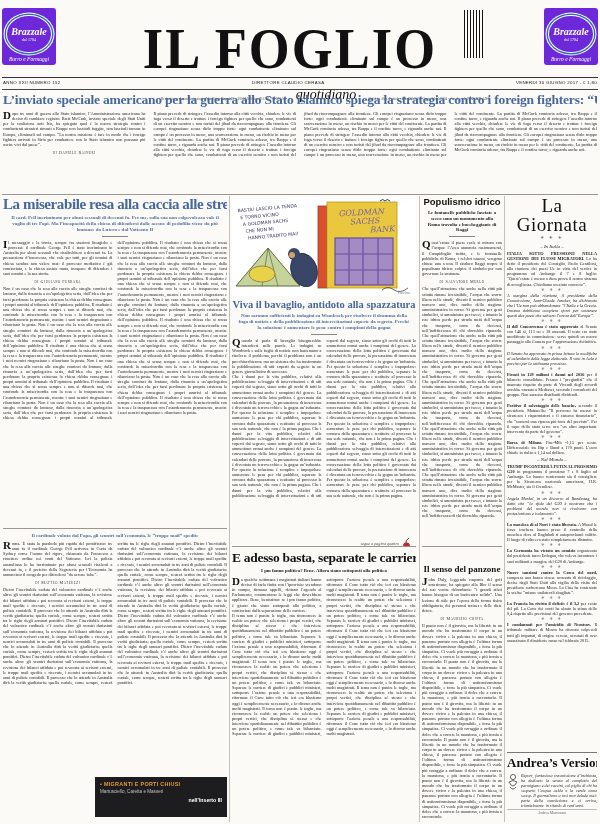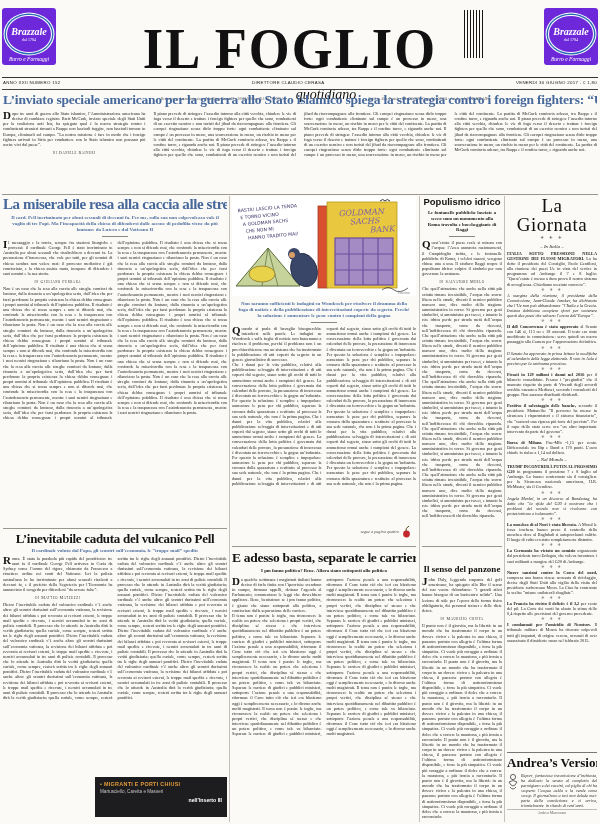--- a/index.html
+++ b/index.html
@@ -162,21 +162,20 @@
       <div class="hl-blue">La miserabile resa alla caccia alle streghe</div>
       <div class="sub-blue">Il card. Pell incriminato per abusi sessuali di decenni fa. Per me, sulla sua non colpevolezza vale il vaglio di tre Papi. Ma l’incapacità della chiesa di difendersi dalle accuse di pedofilia viene da più lontano: da Lutero e dal Vaticano II</div>
       <div class="mini-div"></div>
       <div class="body t4 cols2">
         <p class="lead">Il messaggio e la torcia, sempre fra stazioni liturgiche e processi: il cardinale George Pell è stato incriminato in Australia per abusi sessuali che risalirebbero a decenni fa. La presunzione d’innocenza, che vale per tutti, per gli uomini di chiesa sembra non valere mai: il processo mediatico è già cominciato, e la chiesa assiste muta, incapace di difendere i suoi uomini e la sua storia.</p>
         <div class="byline">di Giuliano Ferrara</div>
         <p>Non è un caso che la resa alla caccia alle streghe cominci da lontano, dalla rinuncia a un’apologetica seria, dall’idea che per farsi perdonare la propria esistenza la chiesa debba consegnare i propri uomini al tribunale dell’opinione pubblica. Il risultato è una chiesa che si scusa sempre e non si difende mai, che confonde la misericordia con la resa e la trasparenza con l’autodenuncia permanente, mentre i suoi nemici ringraziano e rilanciano la posta. Non è un caso che la resa alla caccia alle streghe cominci da lontano, dalla rinuncia a un’apologetica seria, dall’idea che per farsi perdonare la propria esistenza la chiesa debba consegnare i propri uomini al tribunale dell’opinione pubblica. Il risultato è una chiesa che si scusa sempre e non si difende mai, che confonde la misericordia con la resa e la trasparenza con l’autodenuncia permanente, mentre i suoi nemici ringraziano e rilanciano la posta. Non è un caso che la resa alla caccia alle streghe cominci da lontano, dalla rinuncia a un’apologetica seria, dall’idea che per farsi perdonare la propria esistenza la chiesa debba consegnare i propri uomini al tribunale dell’opinione pubblica. Il risultato è una chiesa che si scusa sempre e non si difende mai, che confonde la misericordia con la resa e la trasparenza con l’autodenuncia permanente, mentre i suoi nemici ringraziano e rilanciano la posta. Non è un caso che la resa alla caccia alle streghe cominci da lontano, dalla rinuncia a un’apologetica seria, dall’idea che per farsi perdonare la propria esistenza la chiesa debba consegnare i propri uomini al tribunale dell’opinione pubblica. Il risultato è una chiesa che si scusa sempre e non si difende mai, che confonde la misericordia con la resa e la trasparenza con l’autodenuncia permanente, mentre i suoi nemici ringraziano e rilanciano la posta. Non è un caso che la resa alla caccia alle streghe cominci da lontano, dalla rinuncia a un’apologetica seria, dall’idea che per farsi perdonare la propria esistenza la chiesa debba consegnare i propri uomini al tribunale dell’opinione pubblica. Il risultato è una chiesa che si scusa sempre e non si difende mai, che confonde la misericordia con la resa e la trasparenza con l’autodenuncia permanente, mentre i suoi nemici ringraziano e rilanciano la posta. Non è un caso che la resa alla caccia alle streghe cominci da lontano, dalla rinuncia a un’apologetica seria, dall’idea che per farsi perdonare la propria esistenza la chiesa debba consegnare i propri uomini al tribunale dell’opinione pubblica. Il risultato è una chiesa che si scusa sempre e non si difende mai, che confonde la misericordia con la resa e la trasparenza con l’autodenuncia permanente, mentre i suoi nemici ringraziano e rilanciano la posta. Non è un caso che la resa alla caccia alle streghe cominci da lontano, dalla rinuncia a un’apologetica seria, dall’idea che per farsi perdonare la propria esistenza la chiesa debba consegnare i propri uomini al tribunale dell’opinione pubblica. Il risultato è una chiesa che si scusa sempre e non si difende mai, che confonde la misericordia con la resa e la trasparenza con l’autodenuncia permanente, mentre i suoi nemici ringraziano e rilanciano la posta. Non è un caso che la resa alla caccia alle streghe cominci da lontano, dalla rinuncia a un’apologetica seria, dall’idea che per farsi perdonare la propria esistenza la chiesa debba consegnare i propri uomini al tribunale dell’opinione pubblica. Il risultato è una chiesa che si scusa sempre e non si difende mai, che confonde la misericordia con la resa e la trasparenza con l’autodenuncia permanente, mentre i suoi nemici ringraziano e rilanciano la posta.</p>
       </div>
     </div>
     <div class="art" id="art-pell">
-      <div class="hl-black">L’inevitabile caduta del vulcanico Pell</div>
       <div class="sub-blue">Il cardinale voluto dal Papa, gli scontri sull’economia, le “troppe mail” spedite</div>
       <div class="body t4 cols2">
         <p class="lead">Roma. È stata la parabola più rapida del pontificato: tre anni fa il cardinale George Pell arrivava in Curia da Sydney come l’uomo del rigore, chiamato da Francesco a rimettere ordine nei conti del Vaticano. Ieri la polizia australiana lo ha incriminato per abusi sessuali risalenti a decenni fa, e il prefetto della Segreteria per l’Economia ha annunciato il congedo per difendersi “da accuse false”.</p>
         <div class="byline">di Matteo Matzuzzi</div>
         <p>Dietro l’inevitabile caduta del vulcanico cardinale c’è anche altro: gli scontri durissimi sull’economia vaticana, la revisione dei bilanci affidata e poi revocata ai revisori esterni, le troppe mail spedite e ricevute, i nemici accumulati in tre anni di pulizie contabili. Il processo che lo attende in Australia dirà la verità giudiziaria; quella curiale, come sempre, resterà scritta tra le righe degli annuari pontifici. Dietro l’inevitabile caduta del vulcanico cardinale c’è anche altro: gli scontri durissimi sull’economia vaticana, la revisione dei bilanci affidata e poi revocata ai revisori esterni, le troppe mail spedite e ricevute, i nemici accumulati in tre anni di pulizie contabili. Il processo che lo attende in Australia dirà la verità giudiziaria; quella curiale, come sempre, resterà scritta tra le righe degli annuari pontifici. Dietro l’inevitabile caduta del vulcanico cardinale c’è anche altro: gli scontri durissimi sull’economia vaticana, la revisione dei bilanci affidata e poi revocata ai revisori esterni, le troppe mail spedite e ricevute, i nemici accumulati in tre anni di pulizie contabili. Il processo che lo attende in Australia dirà la verità giudiziaria; quella curiale, come sempre, resterà scritta tra le righe degli annuari pontifici. Dietro l’inevitabile caduta del vulcanico cardinale c’è anche altro: gli scontri durissimi sull’economia vaticana, la revisione dei bilanci affidata e poi revocata ai revisori esterni, le troppe mail spedite e ricevute, i nemici accumulati in tre anni di pulizie contabili. Il processo che lo attende in Australia dirà la verità giudiziaria; quella curiale, come sempre, resterà scritta tra le righe degli annuari pontifici. Dietro l’inevitabile caduta del vulcanico cardinale c’è anche altro: gli scontri durissimi sull’economia vaticana, la revisione dei bilanci affidata e poi revocata ai revisori esterni, le troppe mail spedite e ricevute, i nemici accumulati in tre anni di pulizie contabili. Il processo che lo attende in Australia dirà la verità giudiziaria; quella curiale, come sempre, resterà scritta tra le righe degli annuari pontifici. Dietro l’inevitabile caduta del vulcanico cardinale c’è anche altro: gli scontri durissimi sull’economia vaticana, la revisione dei bilanci affidata e poi revocata ai revisori esterni, le troppe mail spedite e ricevute, i nemici accumulati in tre anni di pulizie contabili. Il processo che lo attende in Australia dirà la verità giudiziaria; quella curiale, come sempre, resterà scritta tra le righe degli annuari pontifici. Dietro l’inevitabile caduta del vulcanico cardinale c’è anche altro: gli scontri durissimi sull’economia vaticana, la revisione dei bilanci affidata e poi revocata ai revisori esterni, le troppe mail spedite e ricevute, i nemici accumulati in tre anni di pulizie contabili. Il processo che lo attende in Australia dirà la verità giudiziaria; quella curiale, come sempre, resterà scritta tra le righe degli annuari pontifici.</p>
       </div>
       <div class="promo">
         <div class="l1">• MIGRANTI E PORTI CHIUSI</div>
         <div class="l2">Martusciello, Caretta e Masseri</div>
         <div class="l3">nell’Inserto III</div>
@@ -209,20 +208,21 @@
           <text x="6" y="16">BASTA! LASCIO LA TENDA</text>
           <text x="8" y="23">E TORNO VICINO</text>
           <text x="10" y="30">A GOLDMAN SACHS</text>
           <text x="12" y="37">CHE NON MI</text>
           <text x="14" y="44">HANNO TRADITO MAI!</text>
         </g>
         <text x="178" y="98" font-size="4" fill="#777" text-anchor="end" font-style="italic">Vincino</text>
       </svg>
     </div>
     <div class="art" id="art-bavaglio">
+      <div class="hl-blue">Viva il bavaglio, antidoto alla spazzatura</div>
       <div class="sub-blue">Non saranno sufficienti le indagini su Woodcock per risolvere il dramma della fuga di notizie e della pubblicazione di intercettazioni coperte da segreto. Perché la soluzione è aumentare le pene contro i campioni della gogna</div>
       <div class="mini-div"></div>
       <div class="body t4 cols2">
         <p class="lead">Quando si parla di bavaglio bisognerebbe intendersi sulle parole. Le indagini su Woodcock e sulle fughe di notizie non basteranno a risolvere il problema, perché il problema non è un pm chiacchierone ma un sistema che ha trasformato la pubblicazione di atti coperti da segreto in un genere giornalistico di successo.</p>
         <p>Che i danni per la vita pubblica, relativi alla pubblicazione selvaggia di intercettazioni e di atti coperti dal segreto, siano sotto gli occhi di tutti lo ammettono ormai anche i campioni del genere. La conversazione della lotta politica è governata dai calendari delle procure, la presunzione di innocenza è diventata un ferrovecchio e la gogna un’industria. Per questo la soluzione è semplice e impopolare: aumentare le pene per chi pubblica, separare la cronaca dalla spazzatura e restituire al processo la sua sede naturale, che non è la prima pagina. Che i danni per la vita pubblica, relativi alla pubblicazione selvaggia di intercettazioni e di atti coperti dal segreto, siano sotto gli occhi di tutti lo ammettono ormai anche i campioni del genere. La conversazione della lotta politica è governata dai calendari delle procure, la presunzione di innocenza è diventata un ferrovecchio e la gogna un’industria. Per questo la soluzione è semplice e impopolare: aumentare le pene per chi pubblica, separare la cronaca dalla spazzatura e restituire al processo la sua sede naturale, che non è la prima pagina. Che i danni per la vita pubblica, relativi alla pubblicazione selvaggia di intercettazioni e di atti coperti dal segreto, siano sotto gli occhi di tutti lo ammettono ormai anche i campioni del genere. La conversazione della lotta politica è governata dai calendari delle procure, la presunzione di innocenza è diventata un ferrovecchio e la gogna un’industria. Per questo la soluzione è semplice e impopolare: aumentare le pene per chi pubblica, separare la cronaca dalla spazzatura e restituire al processo la sua sede naturale, che non è la prima pagina. Che i danni per la vita pubblica, relativi alla pubblicazione selvaggia di intercettazioni e di atti coperti dal segreto, siano sotto gli occhi di tutti lo ammettono ormai anche i campioni del genere. La conversazione della lotta politica è governata dai calendari delle procure, la presunzione di innocenza è diventata un ferrovecchio e la gogna un’industria. Per questo la soluzione è semplice e impopolare: aumentare le pene per chi pubblica, separare la cronaca dalla spazzatura e restituire al processo la sua sede naturale, che non è la prima pagina. Che i danni per la vita pubblica, relativi alla pubblicazione selvaggia di intercettazioni e di atti coperti dal segreto, siano sotto gli occhi di tutti lo ammettono ormai anche i campioni del genere. La conversazione della lotta politica è governata dai calendari delle procure, la presunzione di innocenza è diventata un ferrovecchio e la gogna un’industria. Per questo la soluzione è semplice e impopolare: aumentare le pene per chi pubblica, separare la cronaca dalla spazzatura e restituire al processo la sua sede naturale, che non è la prima pagina.</p>
       </div>
       <div class="endline">
         <span class="segue">segue a pagina quattro</span>
         <svg width="10" height="13" viewBox="0 0 10 13">
           <path d="M7 1 q-4 2 -3 6" stroke="#5c4a1e" stroke-width="1" fill="none"></path>

